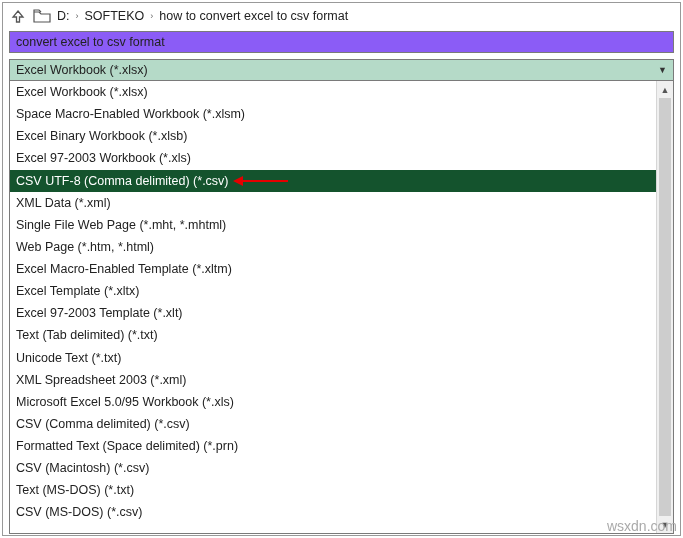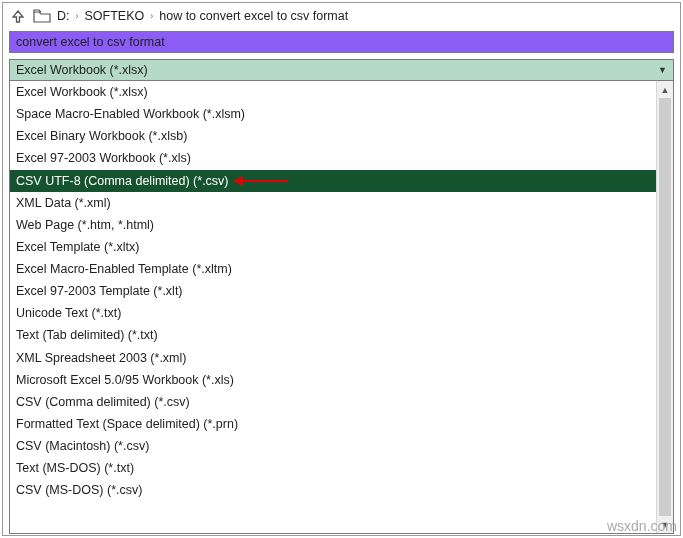--- a/index.html
+++ b/index.html
@@ -193,26 +193,27 @@
         <div class="item">Space Macro-Enabled Workbook (*.xlsm)</div>
         <div class="item">Excel Binary Workbook (*.xlsb)</div>
         <div class="item">Excel 97-2003 Workbook (*.xls)</div>
         <div class="item selected">CSV UTF-8 (Comma delimited) (*.csv)<span class="arrow-annot">
             <svg width="55" height="12" viewBox="0 0 55 12">
               <line x1="55" y1="6" x2="8" y2="6" stroke="#e30000" stroke-width="2"></line>
               <polygon points="0,6 10,1 10,11" fill="#e30000"></polygon>
             </svg>
           </span></div>
         <div class="item">XML Data (*.xml)</div>
+        <div class="item">Single File Web Page (*.mht, *.mhtml)</div>
         <div class="item">Web Page (*.htm, *.html)</div>
+        <div class="item">Excel Macro-Enabled Template (*.xltm)</div>
         <div class="item">Excel Template (*.xltx)</div>
-        <div class="item">Excel Macro-Enabled Template (*.xltm)</div>
         <div class="item">Excel 97-2003 Template (*.xlt)</div>
+        <div class="item">Text (Tab delimited) (*.txt)</div>
         <div class="item">Unicode Text (*.txt)</div>
-        <div class="item">Text (Tab delimited) (*.txt)</div>
         <div class="item">XML Spreadsheet 2003 (*.xml)</div>
         <div class="item">Microsoft Excel 5.0/95 Workbook (*.xls)</div>
         <div class="item">CSV (Comma delimited) (*.csv)</div>
         <div class="item">Formatted Text (Space delimited) (*.prn)</div>
         <div class="item">CSV (Macintosh) (*.csv)</div>
         <div class="item">Text (MS-DOS) (*.txt)</div>
         <div class="item">CSV (MS-DOS) (*.csv)</div>
       </div>
     <div class="scrollbar">
       <div class="sb-btn">▲</div>

